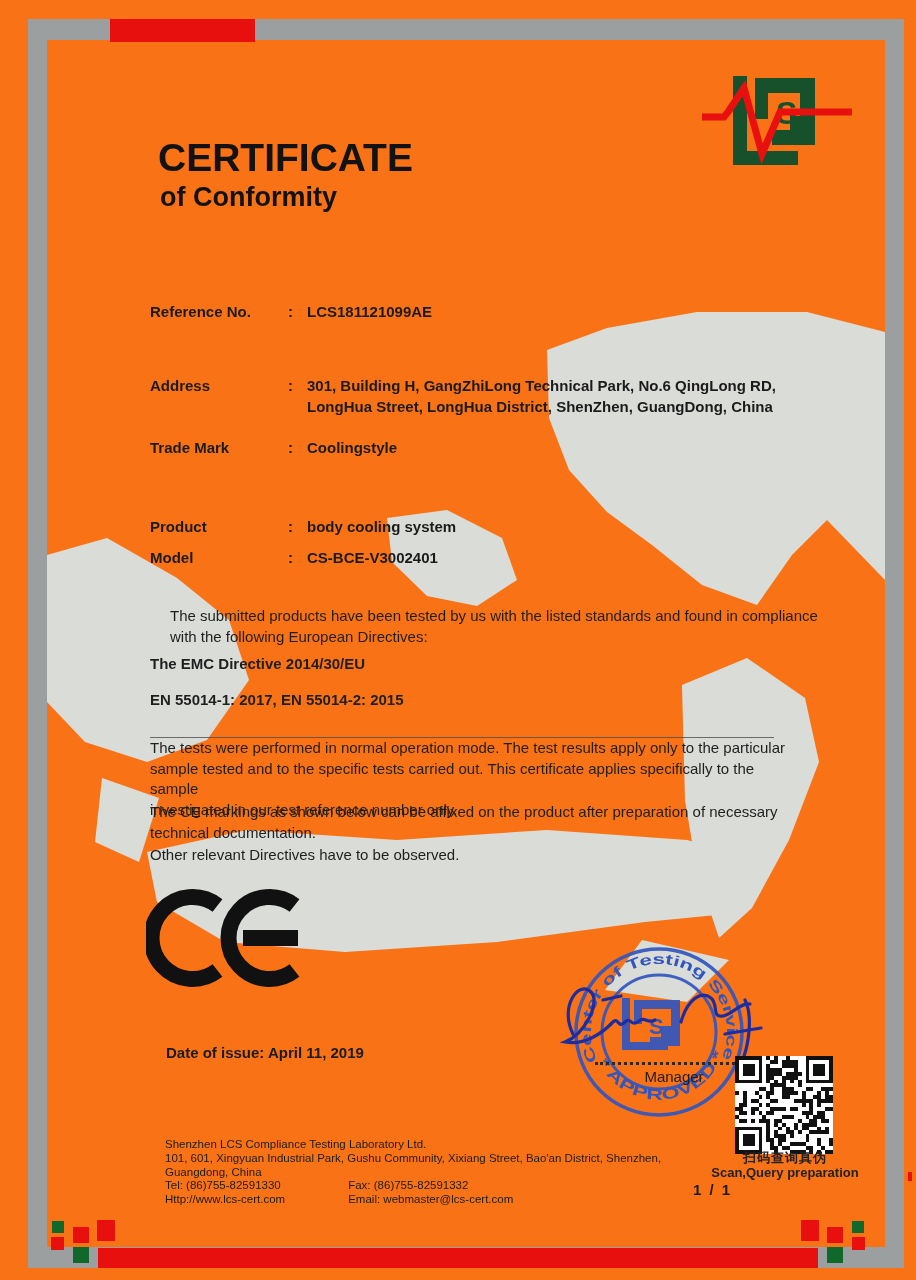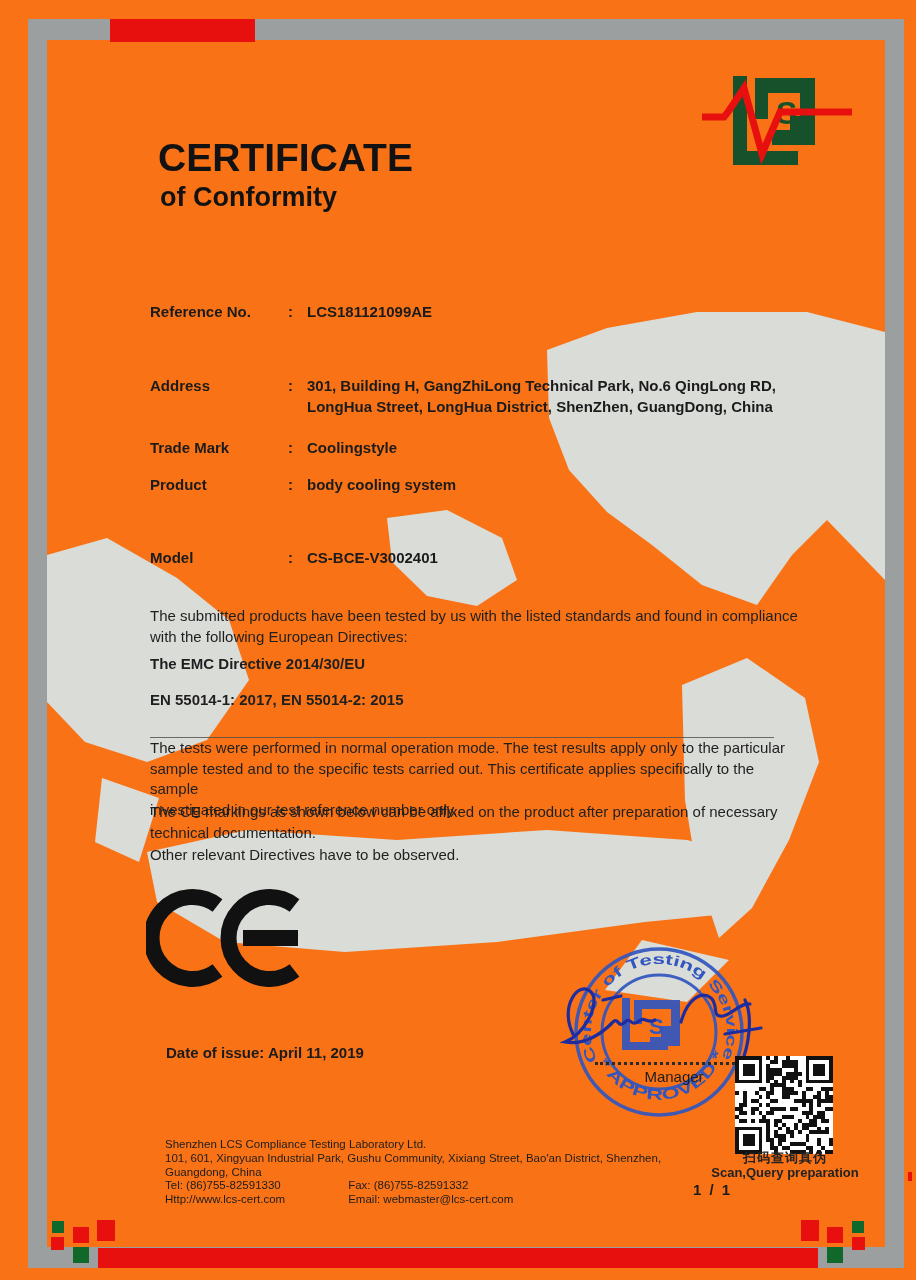--- a/index.html
+++ b/index.html
@@ -112,28 +112,28 @@
   <div class="field-row" style="top:265px;margin-top:36px;">
     <span class="flabel">Reference No.</span><span class="fcolon">:</span><span class="fvalue">LCS181121099AE</span>
   </div>
   <div class="field-row" style="top:375px;">
     <span class="flabel">Address</span><span class="fcolon">:</span><span class="fvalue">301, Building H, GangZhiLong Technical Park, No.6 QingLong RD,
 LongHua Street, LongHua District, ShenZhen, GuangDong, China</span>
   </div>
   <div class="field-row" style="top:437px;">
     <span class="flabel">Trade Mark</span><span class="fcolon">:</span><span class="fvalue">Coolingstyle</span>
   </div>
-  <div class="field-row" style="top:474px;">
+  <div class="field-row" style="top:516px;">
     <span class="flabel">Product</span><span class="fcolon">:</span><span class="fvalue">body cooling system</span>
   </div>
   <div class="field-row" style="top:547px;">
     <span class="flabel">Model</span><span class="fcolon">:</span><span class="fvalue">CS-BCE-V3002401</span>
   </div>
 
-  <div class="para" style="top:606px;">The submitted products have been tested by us with the listed standards and found in compliance
+  <div class="para" style="top:606px;margin-left:20px;">The submitted products have been tested by us with the listed standards and found in compliance
 with the following European Directives:</div>
   <div class="para bold" style="top:654px;">The EMC Directive 2014/30/EU</div>
   <div class="para bold" style="top:690px;">EN 55014-1: 2017, EN 55014-2: 2015</div>
   <div class="scan-line"></div>
   <div class="para" style="top:738px;">The tests were performed in normal operation mode. The test results apply only to the particular
 sample tested and to the specific tests carried out. This certificate applies specifically to the sample
 investigated in our test reference number only.</div>
   <div class="para" style="top:802px;">The CE markings as shown below can be affixed on the product after preparation of necessary
 technical documentation.</div>
   <div class="para" style="top:845px;">Other relevant Directives have to be observed.</div>

